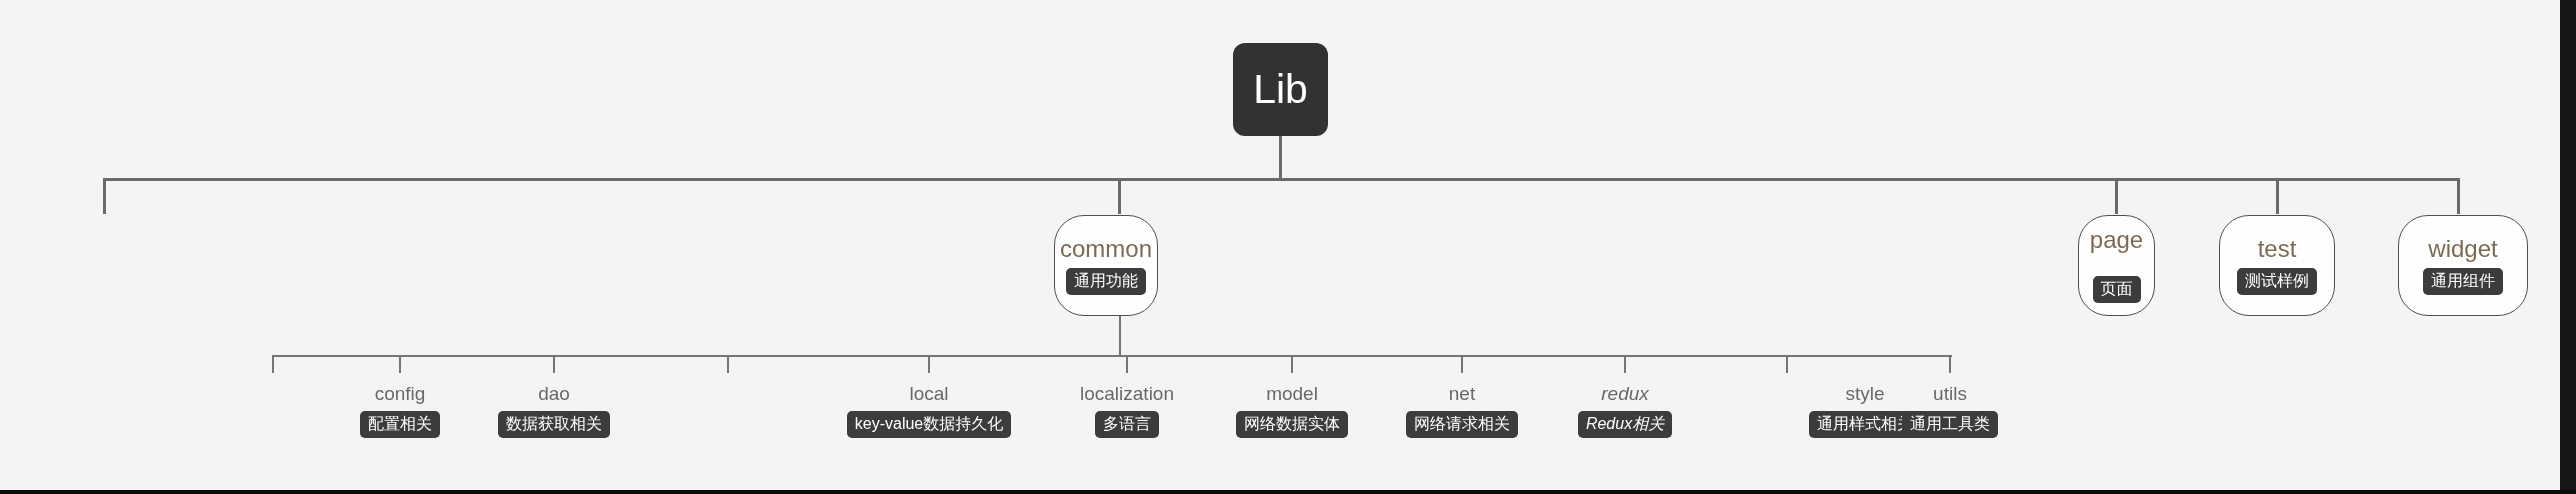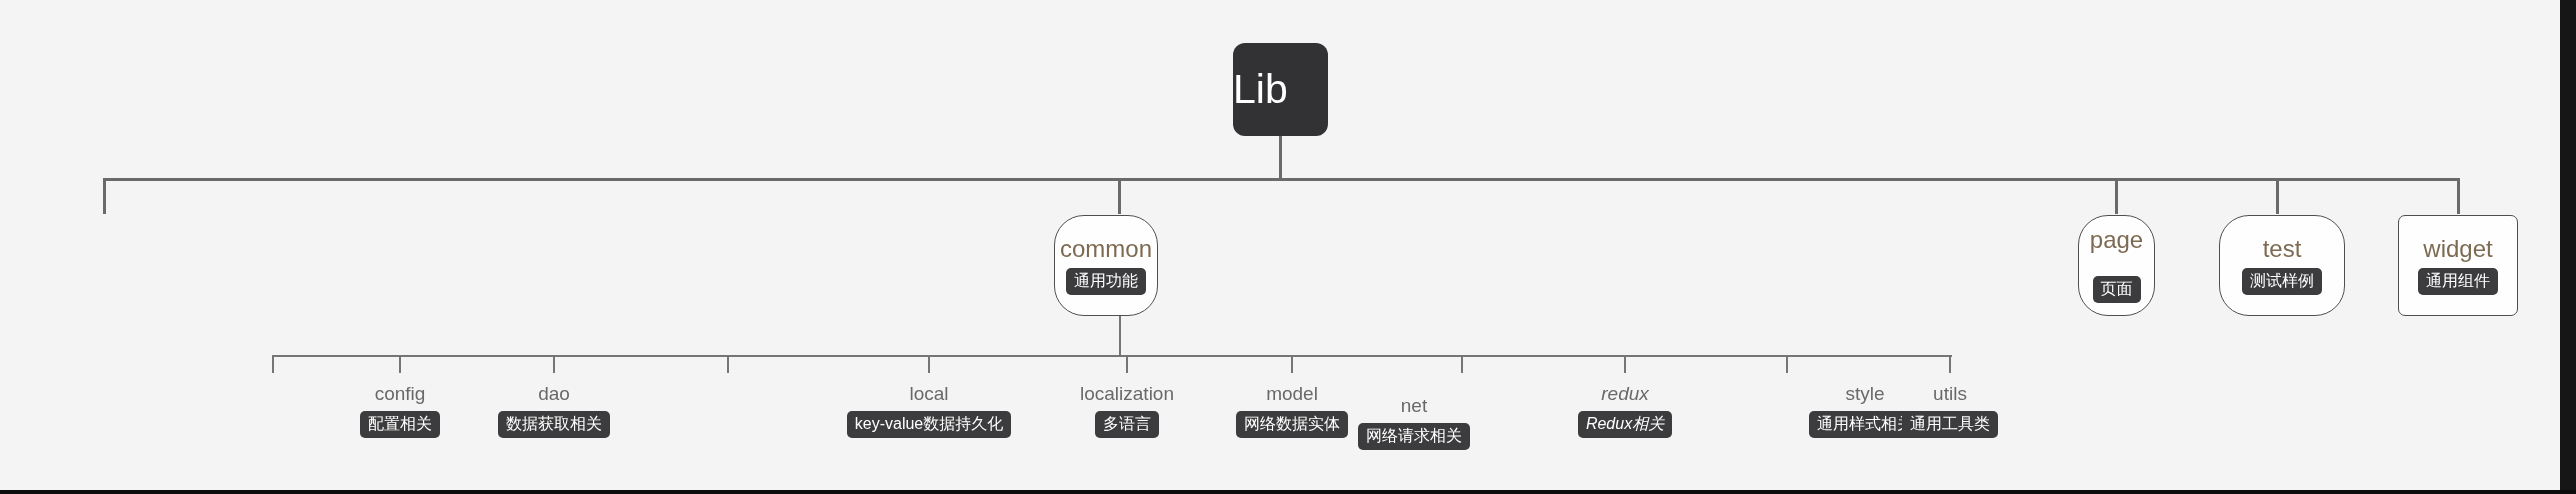--- a/index.html
+++ b/index.html
@@ -12,21 +12,21 @@
   html,body{margin:0;padding:0;}
   body{font-family:"Liberation Sans","DejaVu Sans",sans-serif;background:#e9e9ea;}
   .canvas{position:relative;width:2576px;height:495px;background:var(--bg);overflow:hidden;}
 
   
   .line{position:absolute;background:var(--line1);}
   .line.l2{background:var(--line2);}
 
   
   .root-node{position:absolute;left:1233px;top:43px;width:95px;height:93px;
-    background:var(--root-bg);border-radius:12px;display:flex;align-items:center;justify-content:flex-start;}
+    background:var(--root-bg);border-radius:12px;display:flex;align-items:center;justify-content:center;}
   .root-node .root-label{color:var(--root-text);font-size:41px;line-height:1;}
 
   
   .node{position:absolute;top:215px;height:101px;background:var(--node-bg);
     border:1.5px solid var(--node-border);border-radius:30px;box-sizing:border-box;
     display:flex;flex-direction:column;align-items:center;justify-content:center;gap:7px;}
   .node .node-label{color:var(--node-label);font-size:24px;line-height:1;white-space:nowrap;}
 
   .badge{background:var(--badge-bg);color:var(--badge-text);font-size:16px;line-height:1;
     padding:5px 8px 6px;border-radius:5px;white-space:nowrap;}
@@ -72,25 +72,25 @@
   </div>
 
   <div class="node" style="left:1054px;width:104px;">
     <span class="node-label">common</span>
     <span class="badge">通用功能</span>
   </div>
   <div class="node" style="left:2078px;width:77px;gap:24px;">
     <span class="node-label">page</span>
     <span class="badge">页面</span>
   </div>
-  <div class="node" style="left:2219px;width:126px;">
+  <div class="node" style="left:2219px;width:116px;">
     <span class="node-label">test</span>
     <span class="badge">测试样例</span>
   </div>
-  <div class="node" style="left:2398px;width:120px;border-radius:7px;">
+  <div class="node" style="left:2398px;width:130px;">
     <span class="node-label">widget</span>
     <span class="badge">通用组件</span>
   </div>
 
   <div class="child" style="left:272px;">
     <span class="child-label">config</span>
     <span class="badge">配置相关</span>
   </div>
   <div class="child" style="left:426px;">
     <span class="child-label">dao</span>
@@ -101,21 +101,21 @@
     <span class="badge">key-value数据持久化</span>
   </div>
   <div class="child" style="left:999px;">
     <span class="child-label">localization</span>
     <span class="badge">多语言</span>
   </div>
   <div class="child" style="left:1164px;">
     <span class="child-label">model</span>
     <span class="badge">网络数据实体</span>
   </div>
-  <div class="child" style="left:1286px;margin-top:12px;">
+  <div class="child" style="left:1334px;">
     <span class="child-label">net</span>
     <span class="badge">网络请求相关</span>
   </div>
   <div class="child" style="left:1497px;font-style:italic;">
     <span class="child-label">redux</span>
     <span class="badge">Redux相关</span>
   </div>
   <div class="child" style="left:1737px;">
     <span class="child-label">style</span>
     <span class="badge">通用样式相关</span>

